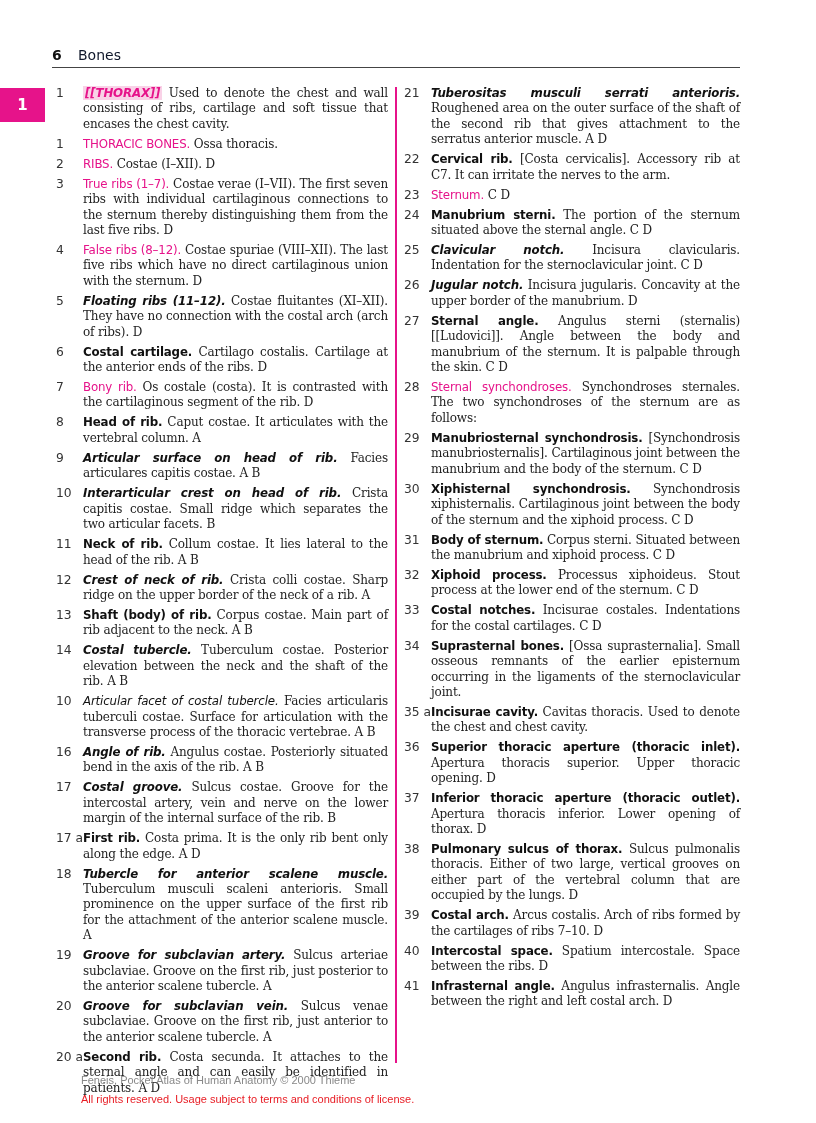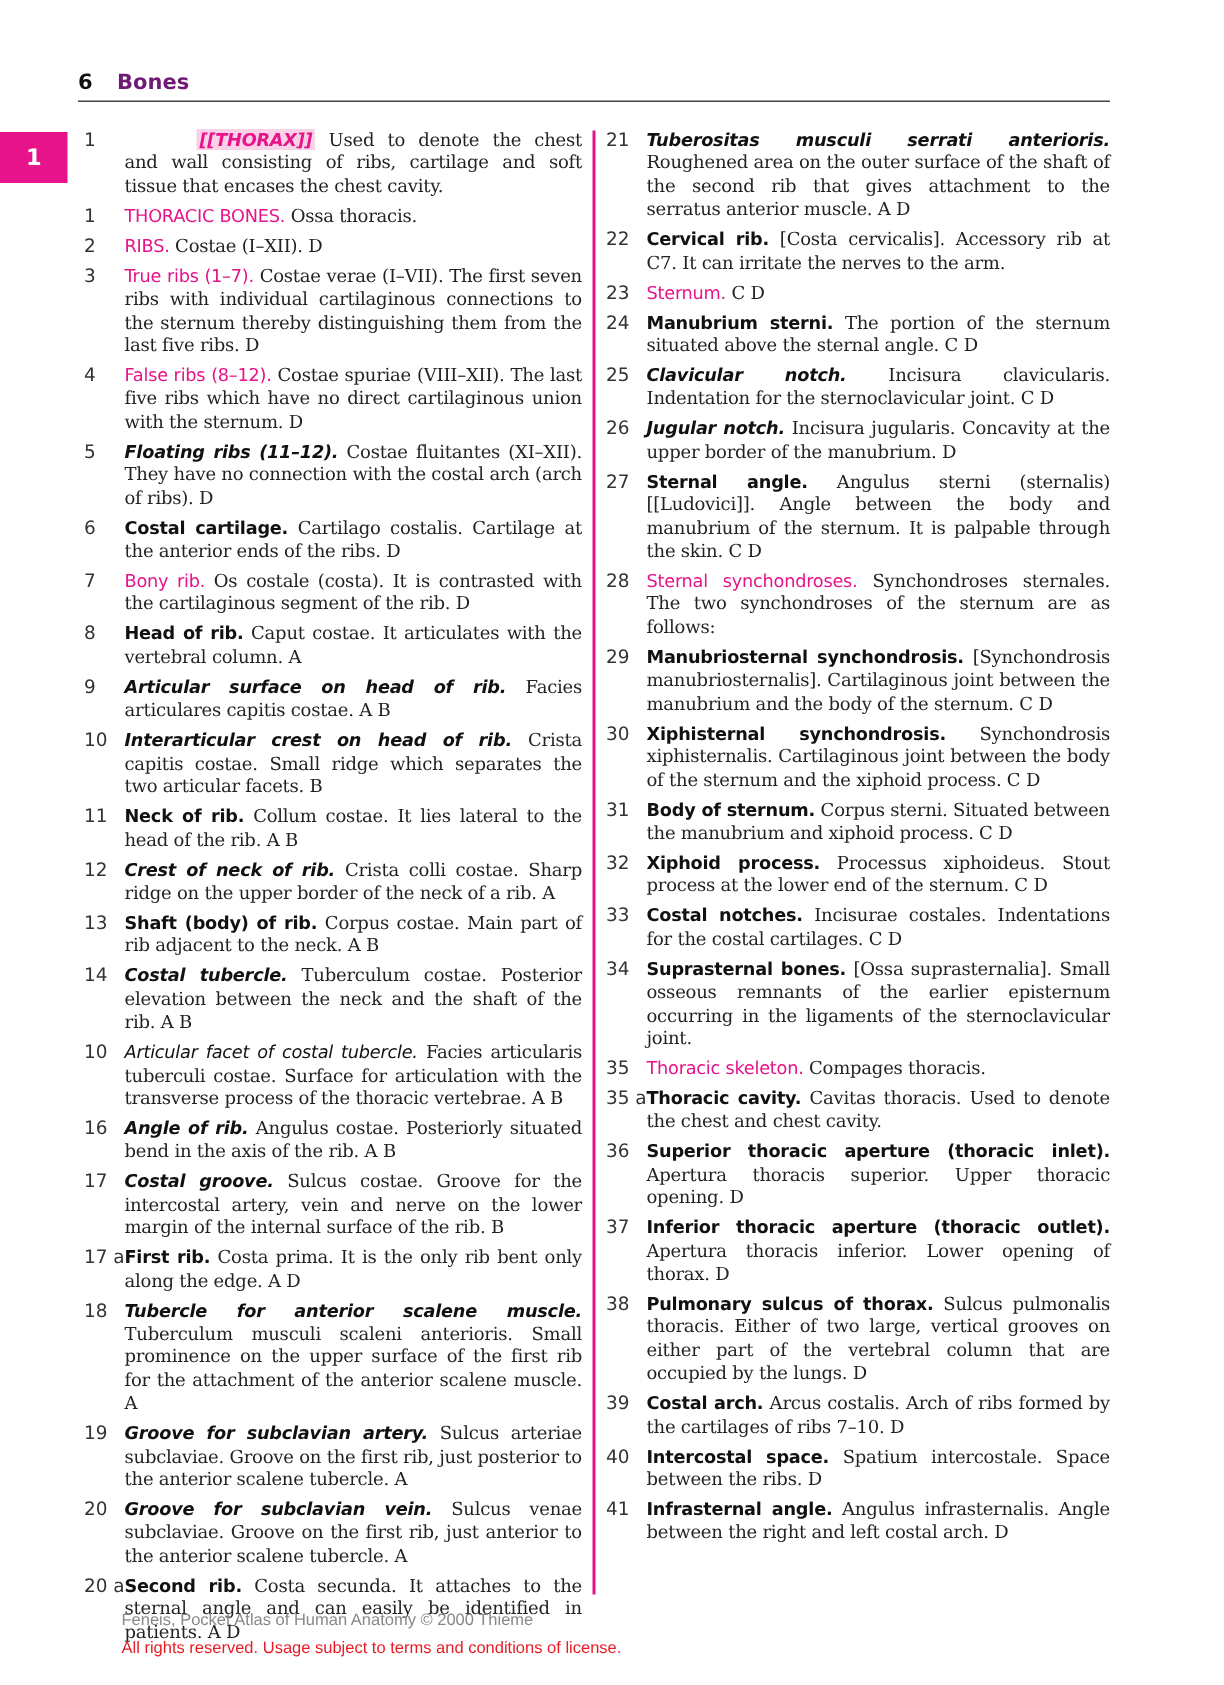--- a/index.html
+++ b/index.html
@@ -1,39 +1,39 @@
 <!DOCTYPE html>
 <html><head>
 <meta charset="utf-8">
 <style>
   html, body { margin: 0; padding: 0; background: #ffffff; }
   body { width: 816px; height: 1123px; position: relative; overflow: hidden;
          font-family: "DejaVu Sans", sans-serif; color: #222; }
   .page-header { position: absolute; left: 52px; top: 47px; width: 688px; height: 20px;
                  border-bottom: 1px solid #444; }
   .page-num { position: absolute; left: 0; top: 0; font-weight: bold; font-size: 14px; color: #111; }
-  .section-title { position: absolute; left: 26px; top: 0; font-weight: bold; font-size: 14px; color: #701a75; }
+  .section-title { position: absolute; left: 26px; top: 0; font-weight: normal; font-size: 14px; color: #0f172a; }
   .chapter-tab { position: absolute; left: 0; top: 88px; width: 45px; height: 34px; background: #e6138a;
                  color: #fff; font-weight: bold; font-size: 15px; display: flex; align-items: center;
                  justify-content: center; }
   .col { position: absolute; top: 86px; font-size: 12.3px; line-height: 15.4px; }
   .col-left { left: 56px; width: 332px; }
   .col-right { left: 404px; width: 336px; }
   .divider { position: absolute; left: 395px; top: 87px; width: 2px; height: 976px; background: #e6138a; }
   .entry { display: flex; margin-bottom: 4.6px; }
   .num { width: 27px; flex: 0 0 27px; color: #333; white-space: nowrap; }
   .col-left .num { text-align: left; }
   .text { flex: 1; text-align: justify; letter-spacing: -0.15px; font-family: "DejaVu Serif", serif; font-size: 12px; }
   .term { font-family: "DejaVu Sans", sans-serif; font-size: 11.8px; }
   .term.bold { font-weight: bold; color: #111; }
   .term.pink { font-weight: normal; color: #e6138a; }
   .term.pinkplain { color: #e6138a; }
   .term.italic { font-style: italic; font-weight: bold; color: #111; }
   .term.italicplain { font-style: italic; color: #111; }
-  .term.highlight { font-style: italic; font-weight: bold; color: #e6138a; background: #f9d2e7; padding: 0 2px; margin-left: 48px; }
+  .term.highlight { font-style: italic; font-weight: bold; color: #e6138a; background: #f9d2e7; padding: 0 2px; }
   .footer { position: absolute; left: 81px; top: 1071px; font-family: "Liberation Sans", sans-serif;
             font-size: 11px; line-height: 19px; }
   .footer .l1 { color: #888; }
   .footer .l2 { color: #e81c24; }
 </style>
 </head>
 <body>
 
 <div class="page-header">
   <span class="page-num">6</span>
@@ -190,26 +190,22 @@
     </div>
     <div class="entry">
       <span class="num">33</span>
       <span class="text"><span class="term bold">Costal notches.</span><span> Incisurae costales. Indentations for the costal cartilages. C D</span></span>
     </div>
     <div class="entry">
       <span class="num">34</span>
       <span class="text"><span class="term bold">Suprasternal bones.</span><span> [Ossa suprasternalia]. Small osseous remnants of the earlier episternum occurring in the ligaments of the sternoclavicular joint.</span></span>
     </div>
     <div class="entry">
-      <span class="num">35</span>
-      <span class="text"><span class="term pink">Thoracic skeleton.</span><span> Compages thoracis.</span></span>
-    </div>
-    <div class="entry">
       <span class="num">35 a</span>
-      <span class="text"><span class="term bold">Thoracic cavity.</span><span> Cavitas thoracis. Used to denote the chest and chest cavity.</span></span>
+      <span class="text"><span class="term bold">Incisurae cavity.</span><span> Cavitas thoracis. Used to denote the chest and chest cavity.</span></span>
     </div>
     <div class="entry">
       <span class="num">36</span>
       <span class="text"><span class="term bold">Superior thoracic aperture (thoracic inlet).</span><span> Apertura thoracis superior. Upper thoracic opening. D</span></span>
     </div>
     <div class="entry">
       <span class="num">37</span>
       <span class="text"><span class="term bold">Inferior thoracic aperture (thoracic outlet).</span><span> Apertura thoracis inferior. Lower opening of thorax. D</span></span>
     </div>
     <div class="entry">

